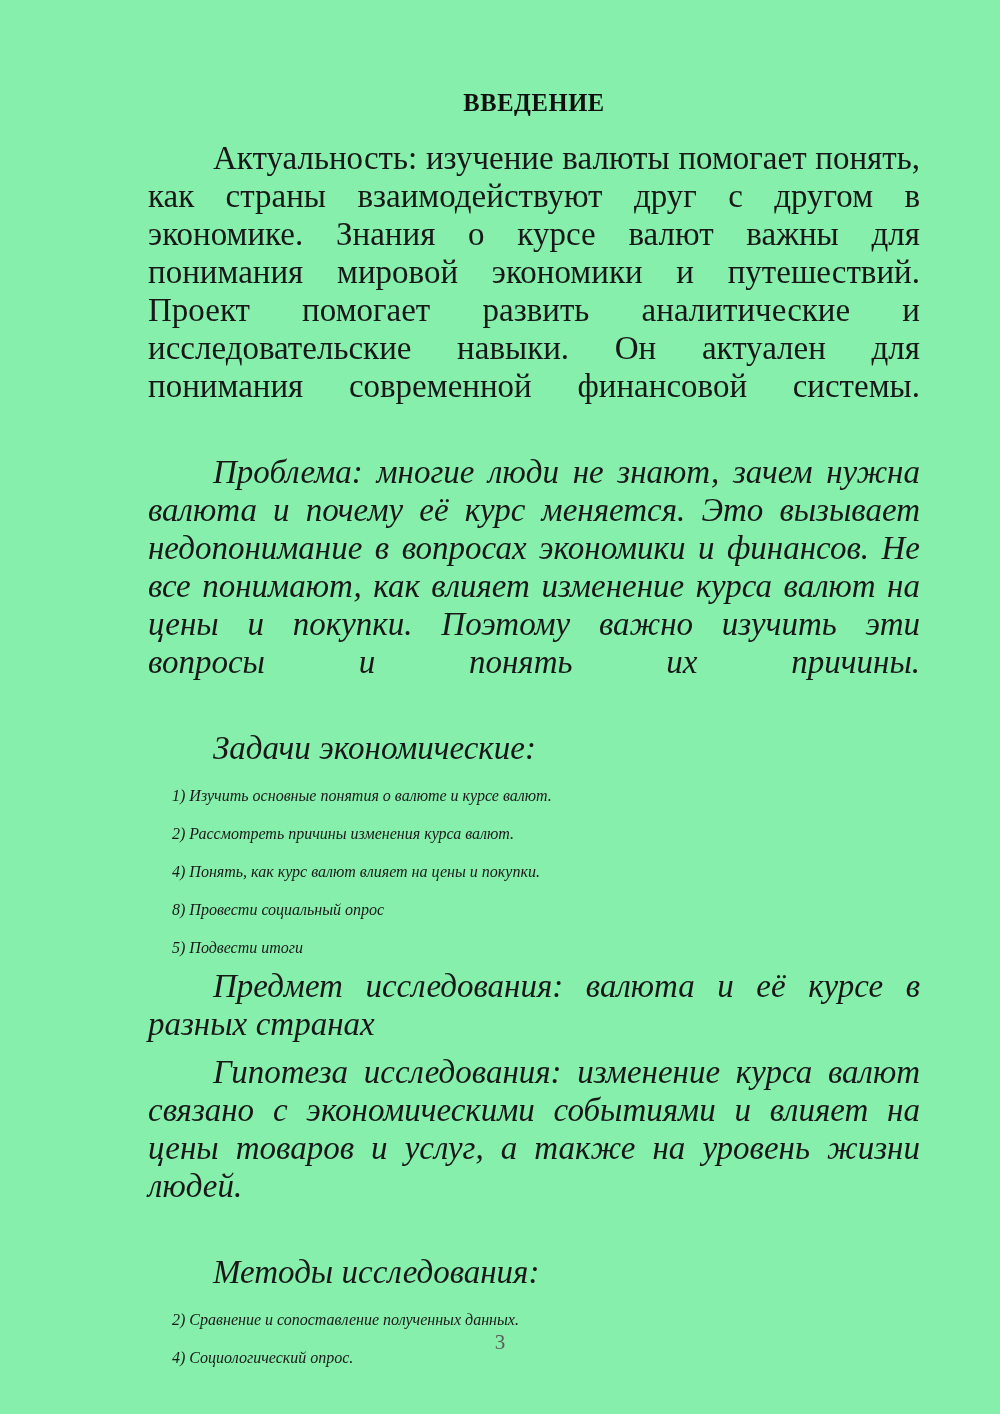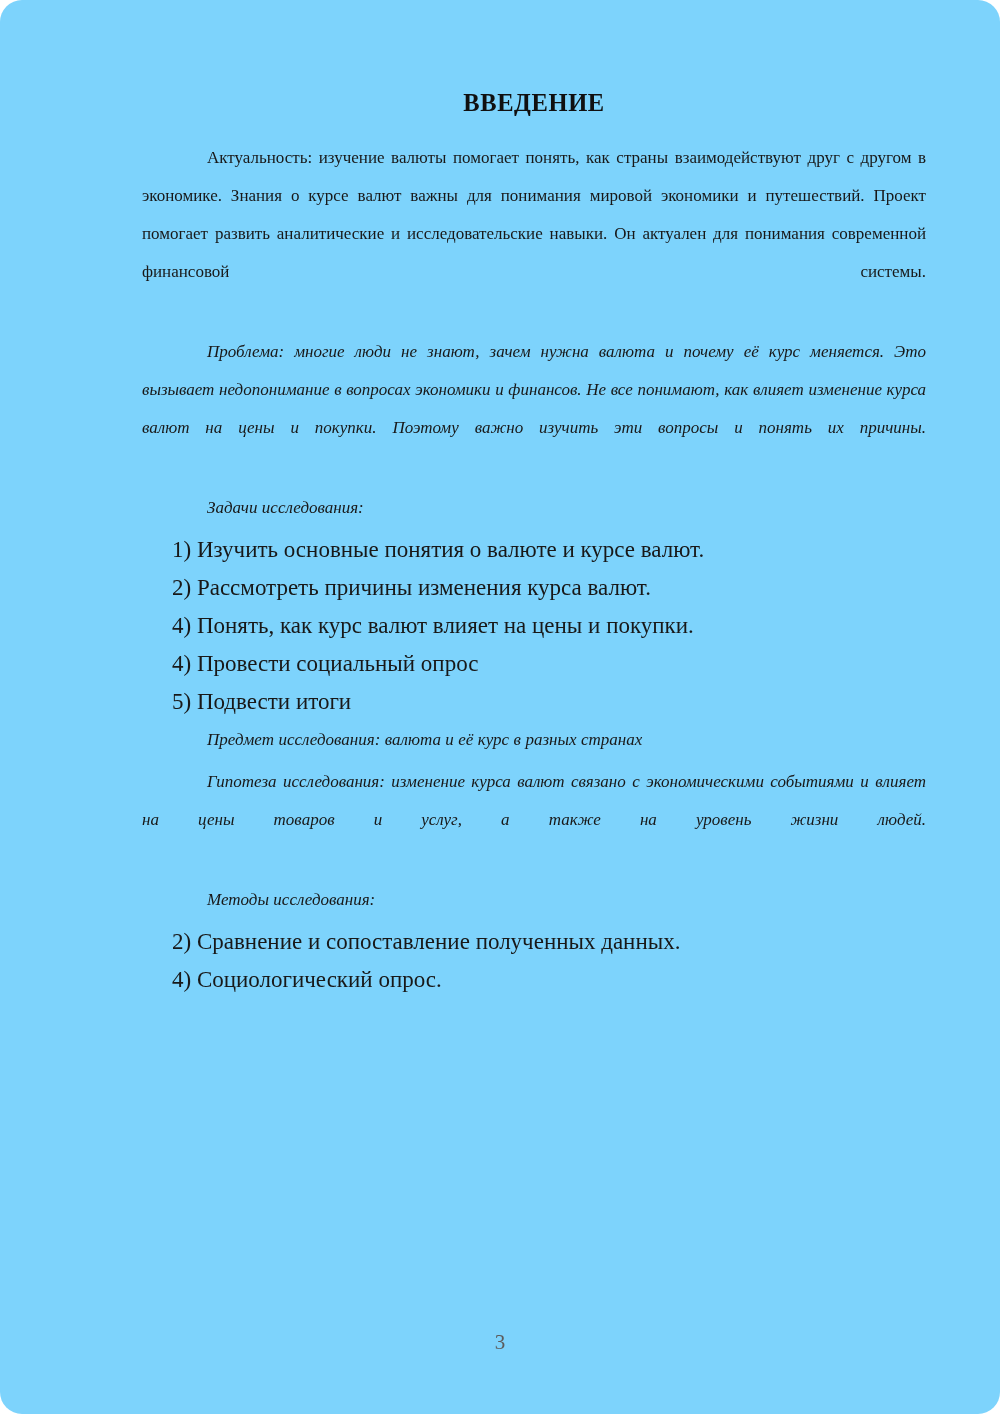--- a/index.html
+++ b/index.html
@@ -5,26 +5,25 @@
   html, body {
     margin: 0;
     padding: 0;
     background: #ffffff;
   }
 
   .page {
     position: relative;
     width: 1000px;
     height: 1414px;
-    background: #7dd3fc;
+    background: #86efac;
     margin: 0 auto;
     overflow: hidden;
     font-family: "Liberation Serif", "DejaVu Serif", serif;
     color: #151515;
-    border-radius: 22px;
     -webkit-font-smoothing: antialiased;
   }
 
   .content {
     position: absolute;
     left: 138px;
     top: 88px;
     width: 792px;
   }
 
@@ -32,22 +31,22 @@
     font-size: 24.5px;
     font-weight: bold;
     text-align: center;
     letter-spacing: 0.6px;
     line-height: 1.25;
     margin: 0 0 20px 0;
     color: #101010;
   }
 
   p.para {
-    margin: 4px;
-    font-size: 17px;
+    margin: 10px;
+    font-size: 33px;
     line-height: 38px;
     text-align: justify;
     text-indent: 65px;
     color: #181818;
     word-spacing: 0.2px;
   }
 
   p.para::after {
     content: "";
     display: inline-block;
@@ -63,28 +62,29 @@
     font-style: italic;
   }
 
   .list {
     list-style: none;
     margin: 0;
     padding: 0;
   }
 
   .list li {
-    font-size: 23px;
+    font-size: 16px;
     line-height: 38px;
     margin: 0;
     padding-left: 34px;
     text-indent: -34px;
     margin-left: 34px;
     color: #181818;
     white-space: nowrap;
+    font-style: italic;
   }
 
   .page-number {
     position: absolute;
     left: 0;
     right: 0;
     top: 1330px;
     text-align: center;
     font-size: 21px;
     color: #5c5c5c;
@@ -98,32 +98,32 @@
 
   <div class="content">
 
     <h1 class="doc-title">ВВЕДЕНИЕ</h1>
 
     <p class="para">Актуальность: изучение валюты помогает понять, как страны взаимодействуют друг с другом в экономике. Знания о курсе валют важны для понимания мировой экономики и путешествий. Проект помогает развить аналитические и исследовательские навыки. Он актуален для понимания современной финансовой системы.</p>
 
     <p class="para gap">Проблема: многие люди не знают, зачем нужна валюта и почему её курс меняется. Это вызывает недопонимание в вопросах экономики и финансов. Не все понимают, как влияет изменение курса валют на цены и покупки. Поэтому важно изучить эти вопросы и понять их причины.</p>
 
 
-    <p class="para gap no-stretch">Задачи исследования:</p>
+    <p class="para gap no-stretch">Задачи экономические:</p>
 
     <ul class="list">
       <li>1) Изучить основные понятия о валюте и курсе валют.</li>
       <li>2) Рассмотреть причины изменения курса валют.</li>
       <li>4) Понять, как курс валют влияет на цены и покупки.</li>
-      <li>4) Провести социальный опрос</li>
+      <li>8) Провести социальный опрос</li>
       <li>5) Подвести итоги</li>
     </ul>
 
 
-    <p class="para gap no-stretch">Предмет исследования: валюта и её курс в разных странах</p>
+    <p class="para gap no-stretch">Предмет исследования: валюта и её курсе в разных странах</p>
 
     <p class="para gap">Гипотеза исследования: изменение курса валют связано с экономическими событиями и влияет на цены товаров и услуг, а также на уровень жизни людей.</p>
 
     <p class="para gap no-stretch">Методы исследования:</p>
 
     <ul class="list">
       <li>2) Сравнение и сопоставление полученных данных.</li>
       <li>4) Социологический опрос.</li>
     </ul>
 

